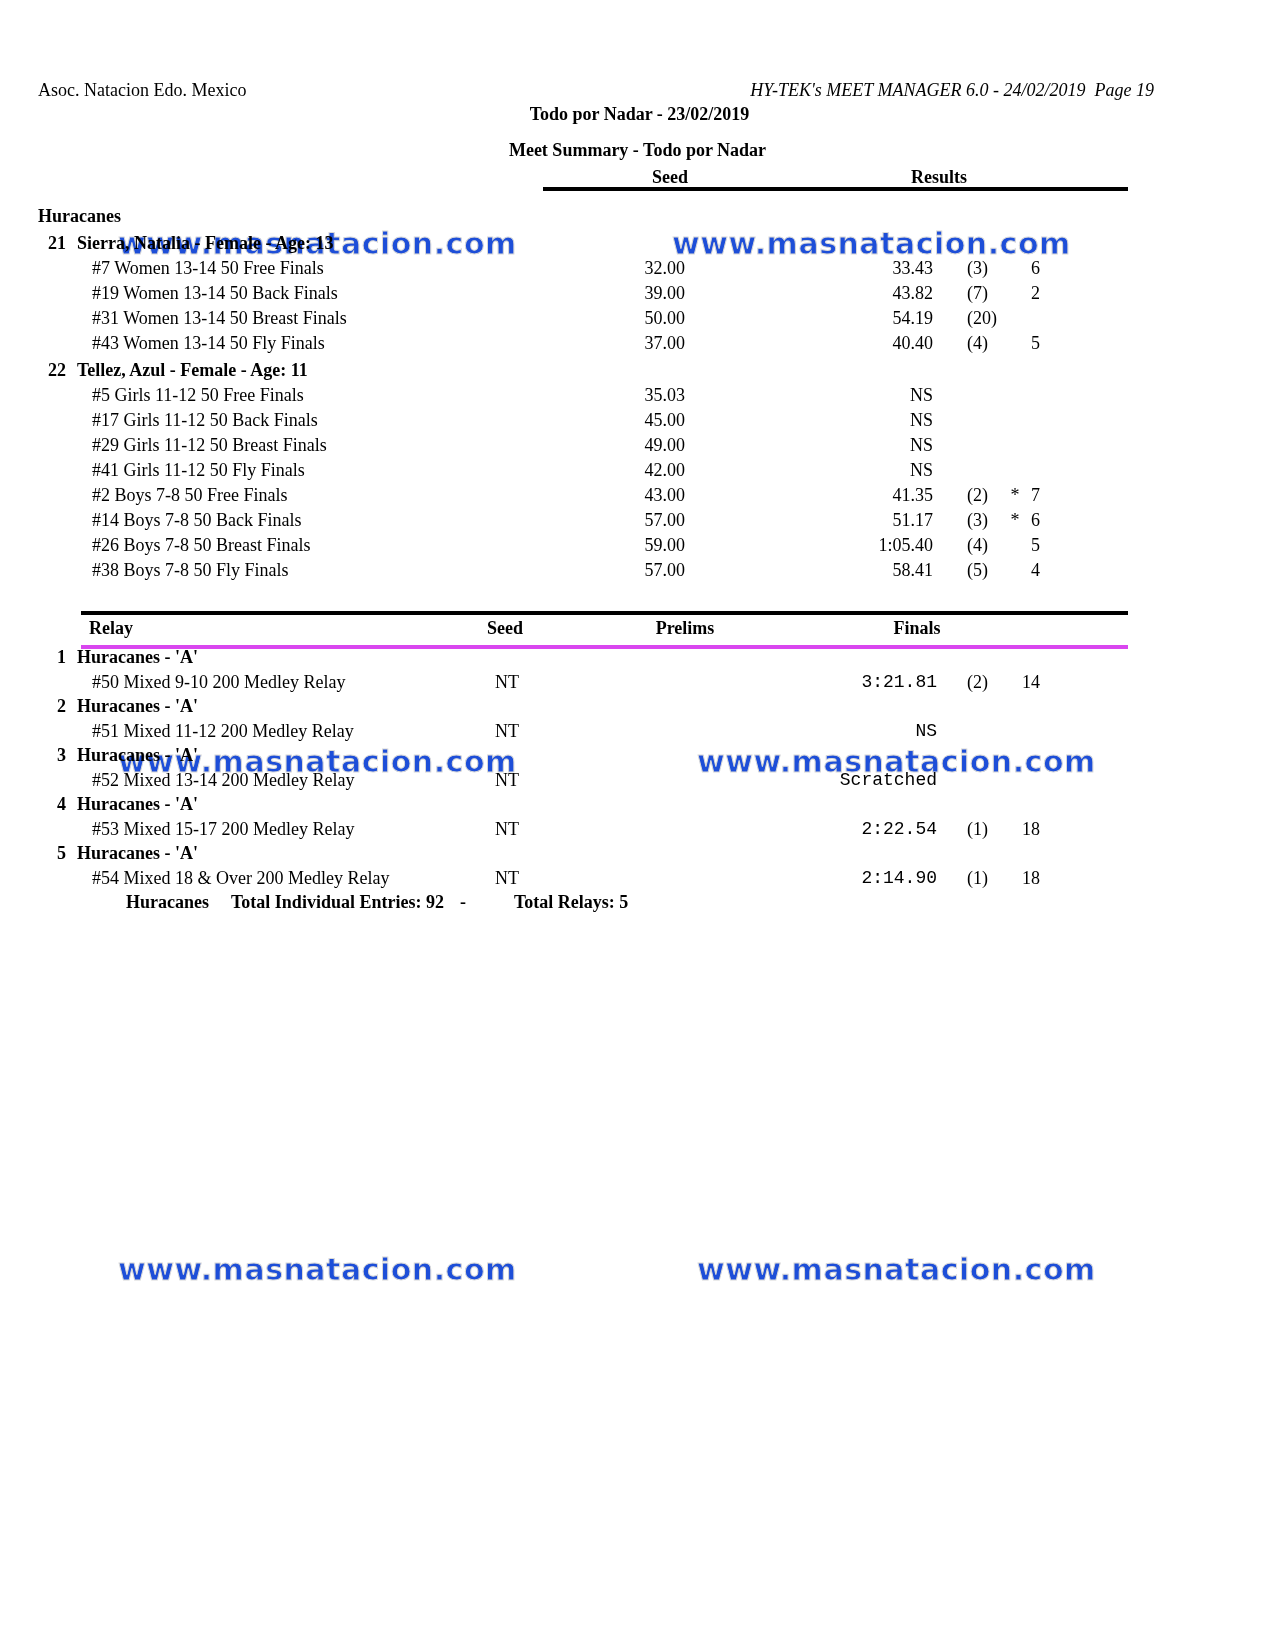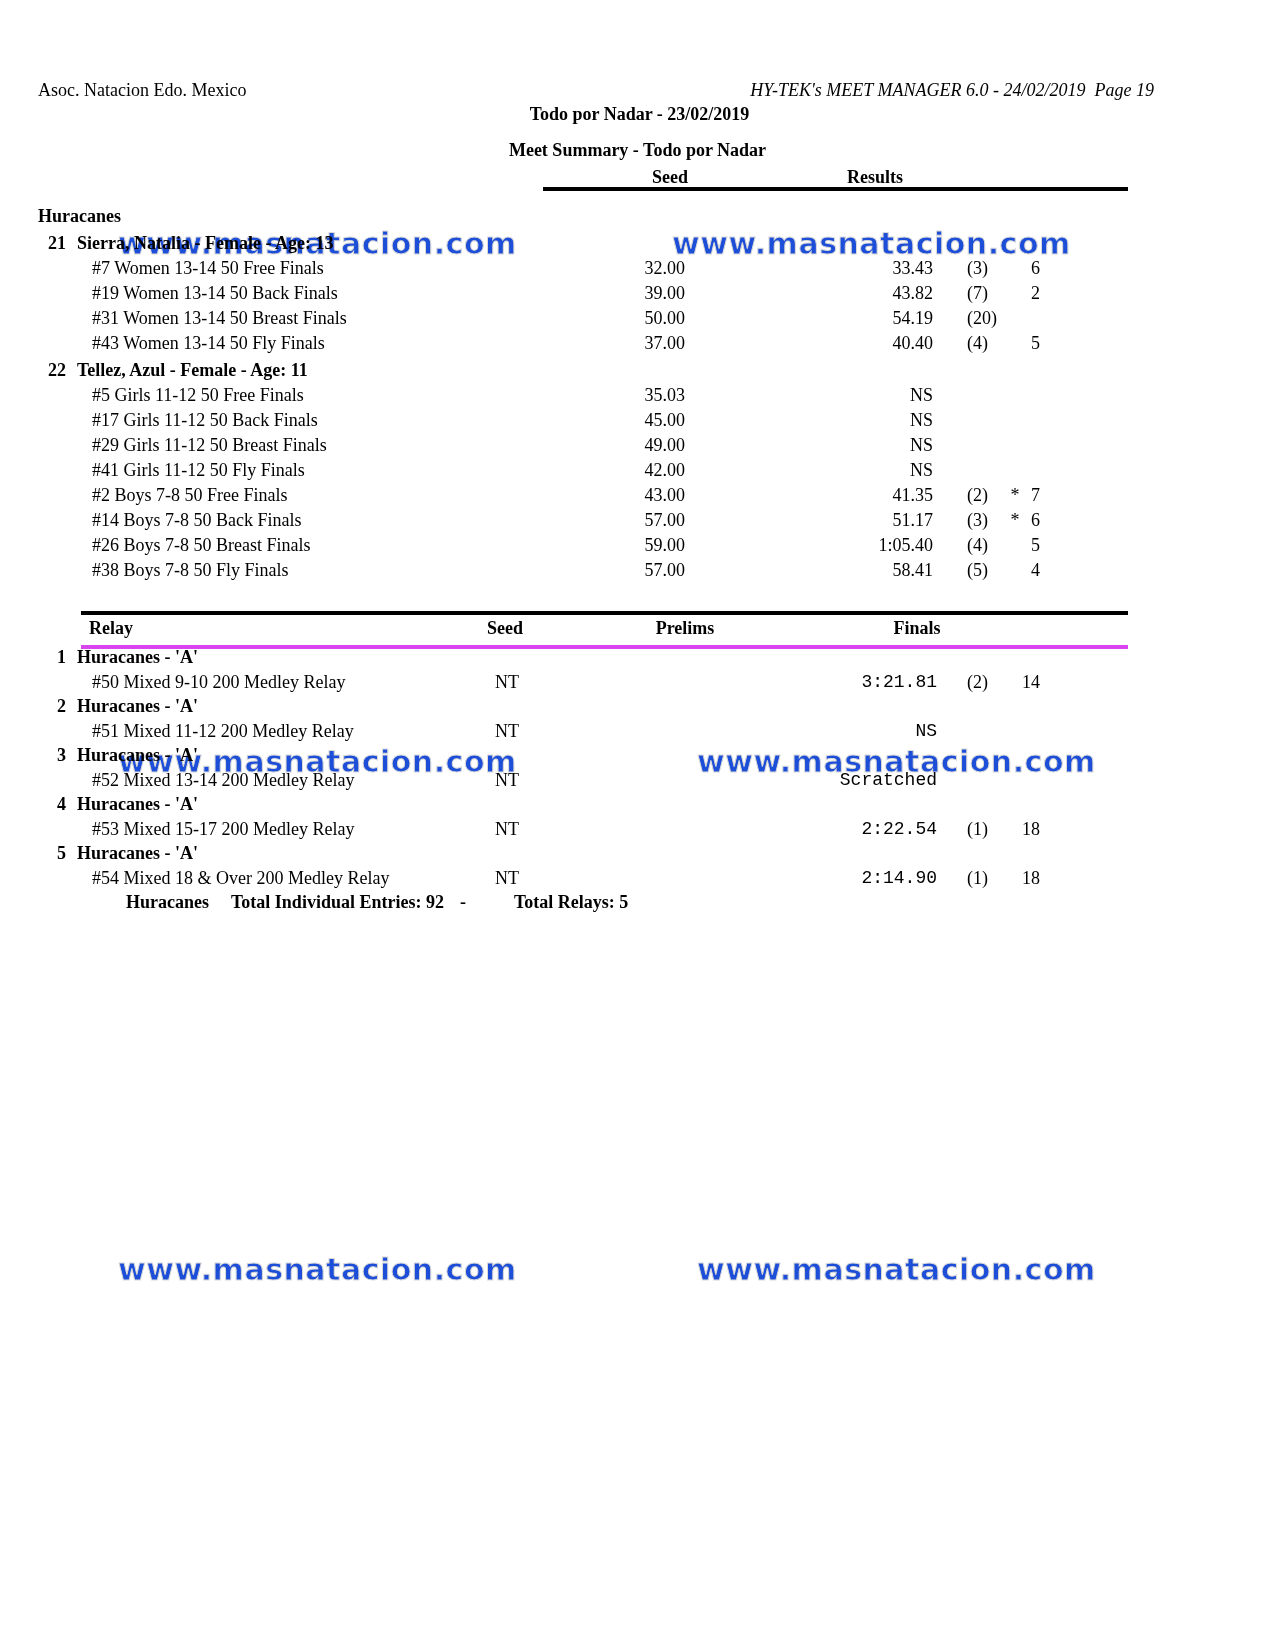--- a/index.html
+++ b/index.html
@@ -35,21 +35,21 @@
 
   
   .hdr-left  { position: absolute; left: 38px;  top: 80px; }
   .hdr-right { position: absolute; right: 121px; top: 80px; white-space: pre; font-style: italic; }
   .doc-title    { position: absolute; left: 2px; top: 104px; width: 1275px; text-align: center; font-weight: bold; }
   .doc-subtitle { position: absolute; left: 0; top: 140px; width: 1275px; text-align: center; font-weight: bold; }
 
   
   .ind-head { position: absolute; left: 0; top: 167px; width: 1275px; height: 20px; }
   .ih-seed    { position: absolute; left: 610px; width: 120px; text-align: center; font-weight: bold; }
-  .ih-results { position: absolute; left: 847px; width: 120px; text-align: left; font-weight: bold; }
+  .ih-results { position: absolute; left: 847px; width: 120px; text-align: right; font-weight: bold; }
   .ind-rule { position: absolute; left: 543px; top: 187px; width: 585px; height: 4px; background: #000; }
 
   
   .rows { position: absolute; left: 0; width: 1275px; }
   #individual-rows { top: 204px; }
   #relay-rows { top: 645px; }
   .row { position: relative; height: 25px; line-height: 25px; }
   #relay-rows .row { height: 24.5px; line-height: 24.5px; }
   .team-row .team-name { position: absolute; left: 38px; font-weight: bold; }
   .swimmer-row { margin-top: 2px; }

